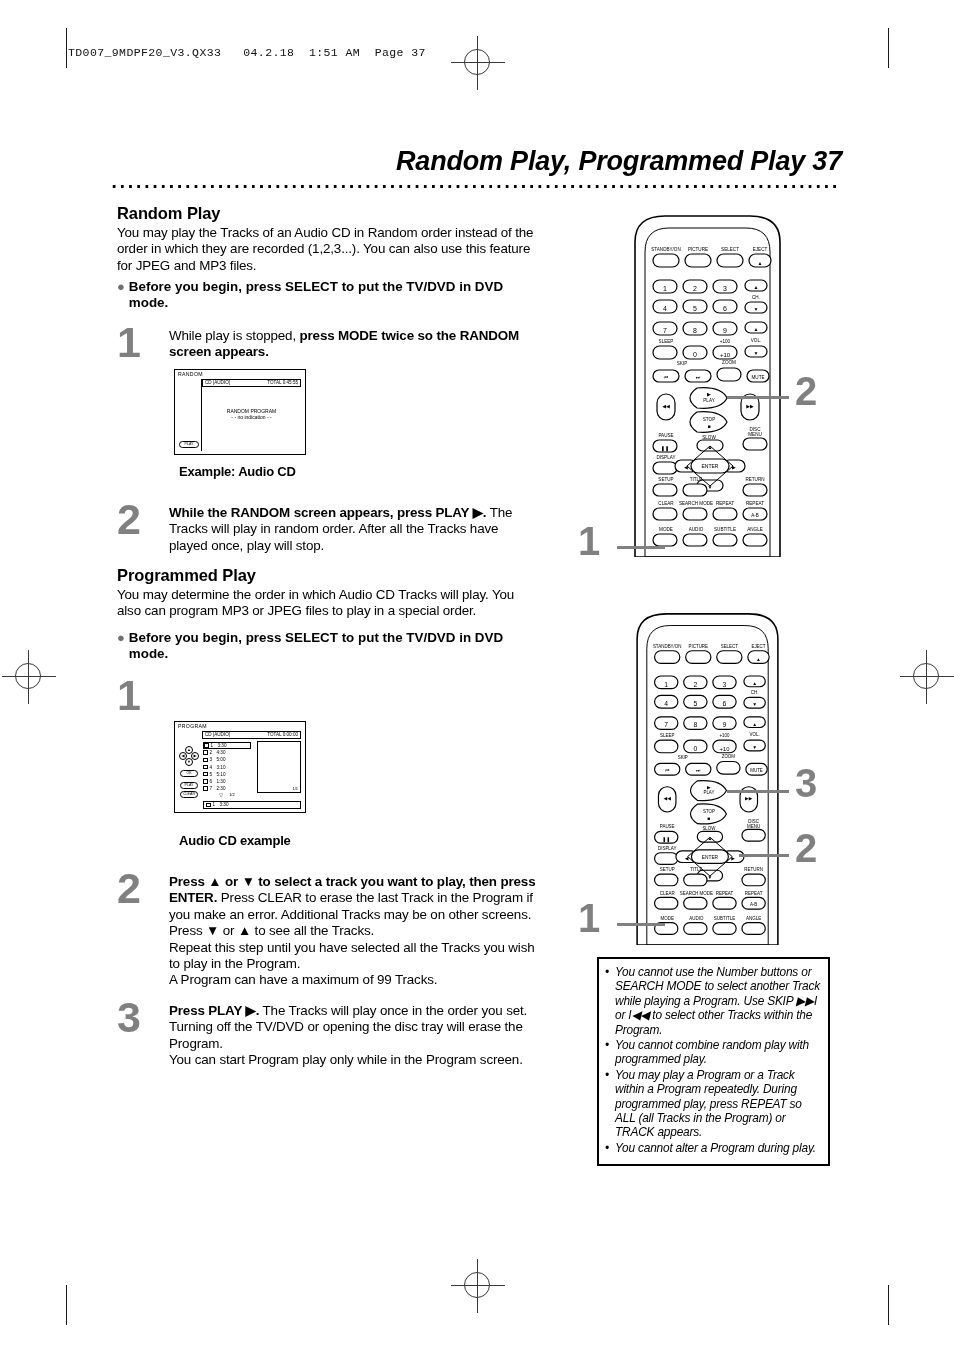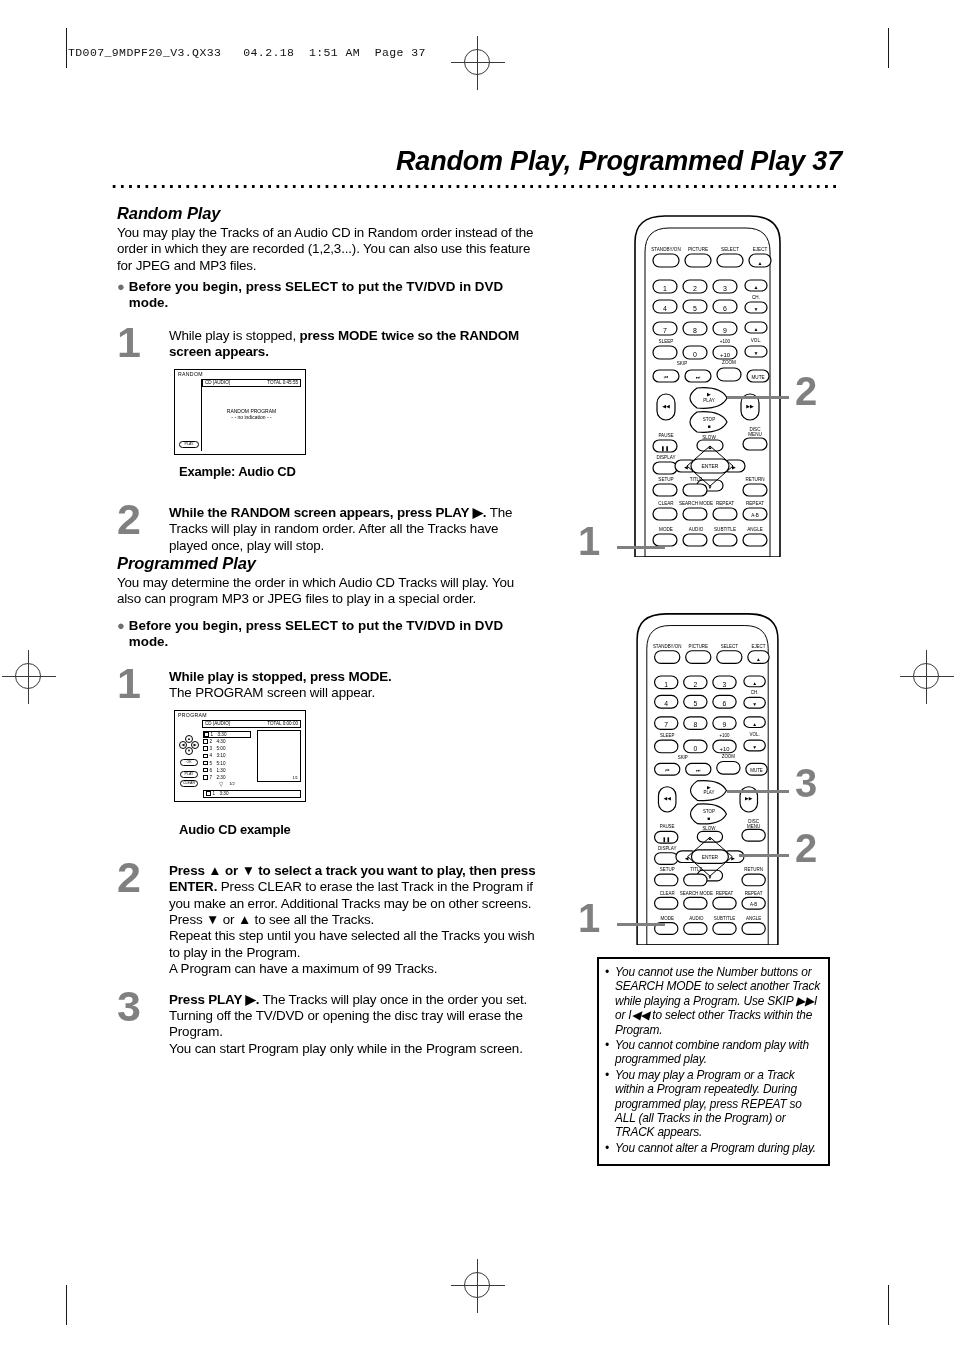--- a/index.html
+++ b/index.html
@@ -36,21 +36,21 @@
   }
   .dot-rule {
     position:absolute; left:110px; top:184px; width:728px; height:5px;
     background-image: radial-gradient(circle, #000 1.4px, transparent 1.6px);
     background-size: 8.2px 5px; background-repeat: repeat-x;
   }
 
   
   .col-left { position:absolute; left:117px; top:204px; width:420px; }
   h2.sec {
-    font-size:16.5px; font-weight:bold; margin:0 0 2px 0; letter-spacing:-0.1px;font-style:italic;
+    font-size:16.5px; font-weight:bold; margin:0 0 2px 0; letter-spacing:-0.1px;
   }
   p.body {
     font-size:13.4px; line-height:16.3px; margin:0; letter-spacing:-0.15px;
   }
   .bullet-row {
     display:flex; margin-top:5px; font-size:13.4px; line-height:16.6px; font-weight:bold;
   }
   .bullet-dot {
     color:#6e6e6e; font-size:13px; line-height:16.6px; margin-right:4px;
   }
@@ -180,34 +180,30 @@
   <div class="caption" style="margin-left:62px;margin-top:9px;">Example: Audio CD</div>
 
   <div class="step" style="margin-top:22px;">
     <div class="step-num">2</div>
     <div class="step-body">
       <b>While the RANDOM screen appears, press PLAY ▶.</b>
       <span>The Tracks will play in random order. After all the Tracks have played once, play will stop.</span>
     </div>
   </div>
 
-  <h2 class="sec" style="">Programmed Play</h2>
+  <h2 class="sec" style="margin-top:12px;">Programmed Play</h2>
   <p class="body">You may determine the order in which Audio CD Tracks will play. You also can program MP3 or JPEG files to play in a special order.</p>
 
   <div class="bullet-row" style="margin-top:10px;">
     <span class="bullet-dot">●</span>
     <span>Before you begin, press SELECT to put the TV/DVD in DVD mode.</span>
   </div>
 
   <div class="step" style="margin-top:14px;">
     <div class="step-num">1</div>
-    <div class="step-body">
-      <b>While play is stopped, press MODE.</b><br>
-      <span>The PROGRAM screen will appear.</span>
-    </div>
   </div>
 
   <div class="osd" style="height:92px;">
     <span class="osd-label">PROGRAM</span>
     <div class="osd-bar">
       <span>CD [AUDIO]</span>
       <span>TOTAL  0:00:00</span>
     </div>
 
     <div class="dpad">

